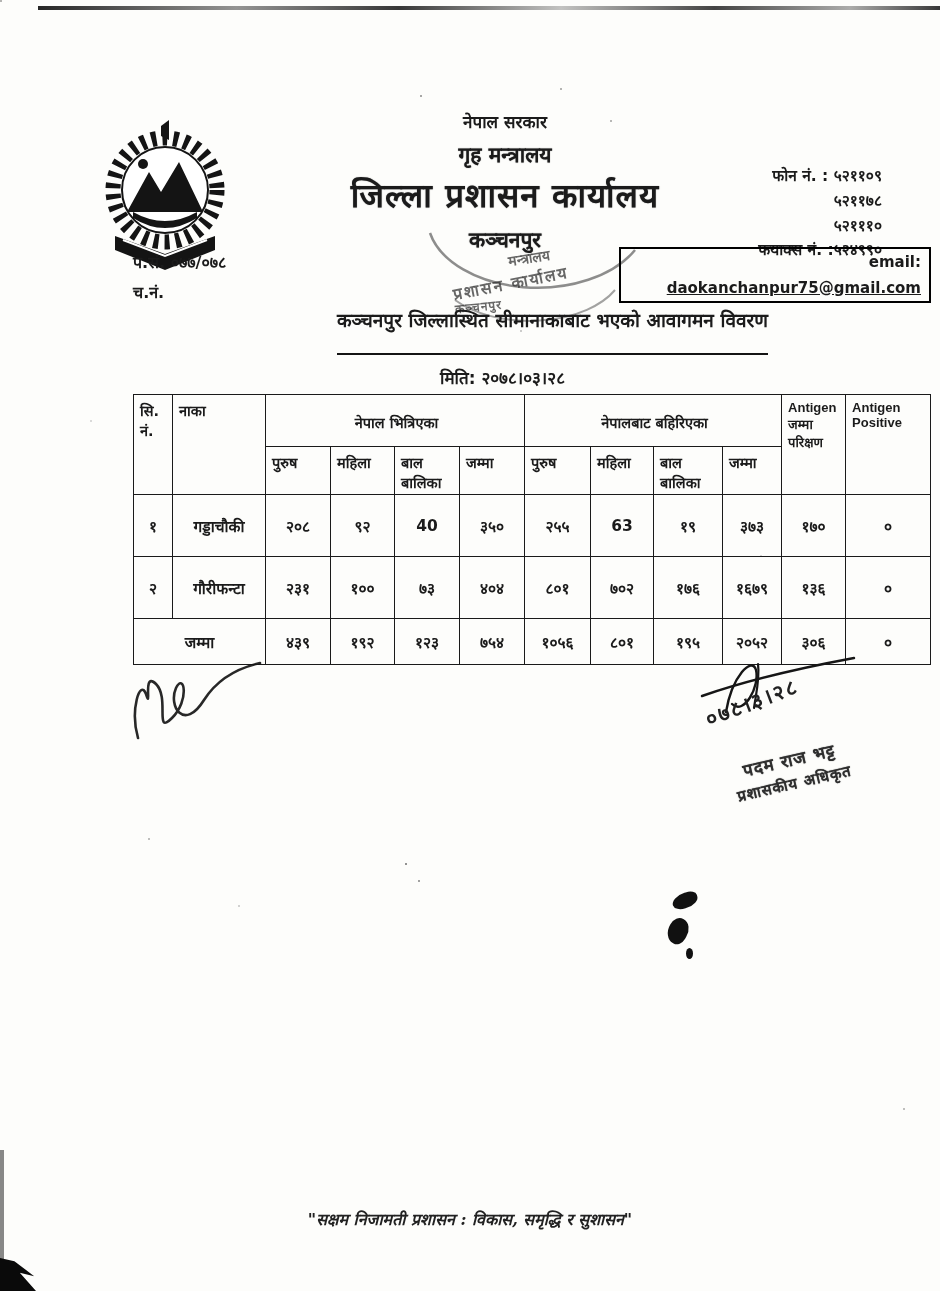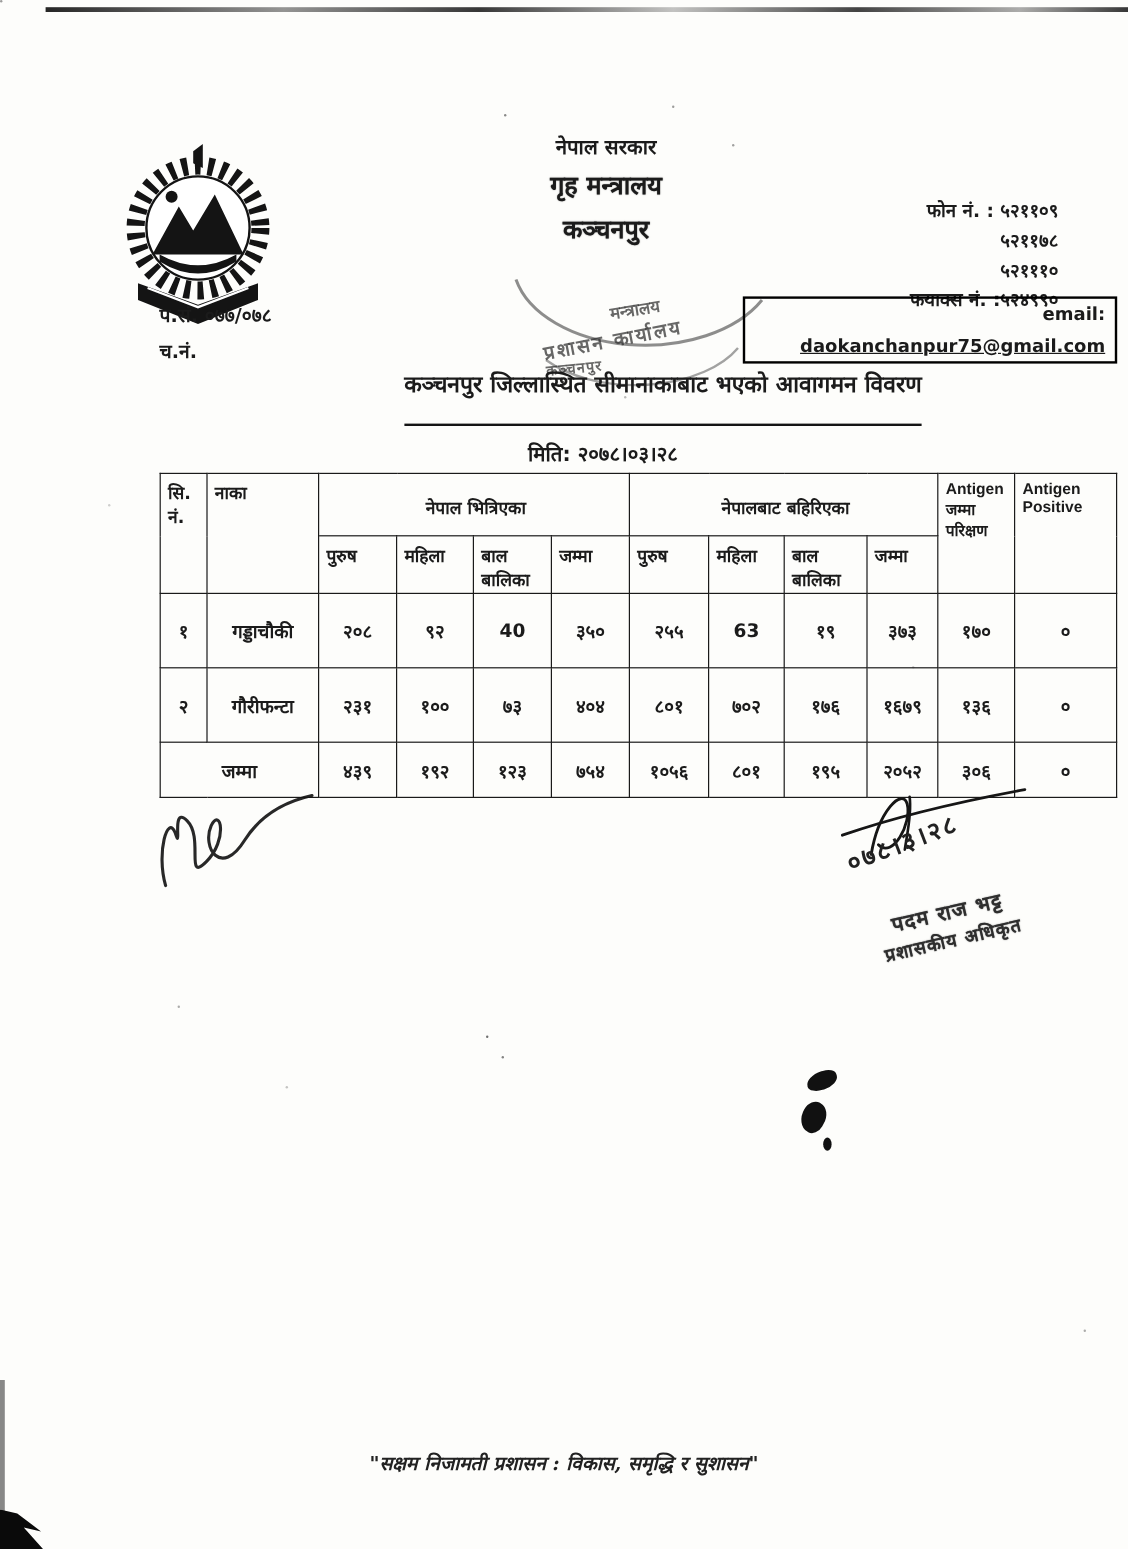--- a/index.html
+++ b/index.html
@@ -102,20 +102,21 @@
 </div>
 
 <div class="abs refs">
   <div>प.सं. ०७७/०७८</div>
   <div>च.नं.</div>
 </div>
 
 <div class="abs lh">
   <div class="govt">नेपाल सरकार</div>
   <div class="ministry">गृह मन्त्रालय</div>
+  <div class="office">जिल्ला प्रशासन कार्यालय</div>
   <div class="district">कञ्चनपुर</div>
 </div>
 
 <div class="abs stamp-arcs">
   <svg width="260" height="130" viewBox="0 0 260 130">
     <path d="M30,38 A110,70 0 0 0 235,55" fill="none" stroke="rgba(50,50,50,.55)" stroke-width="2.5"></path>
     <path d="M55,105 A95,55 0 0 0 215,95" fill="none" stroke="rgba(50,50,50,.45)" stroke-width="2"></path>
   </svg>
 </div>
 <div class="abs stamp-ov l1">मन्त्रालय</div>

